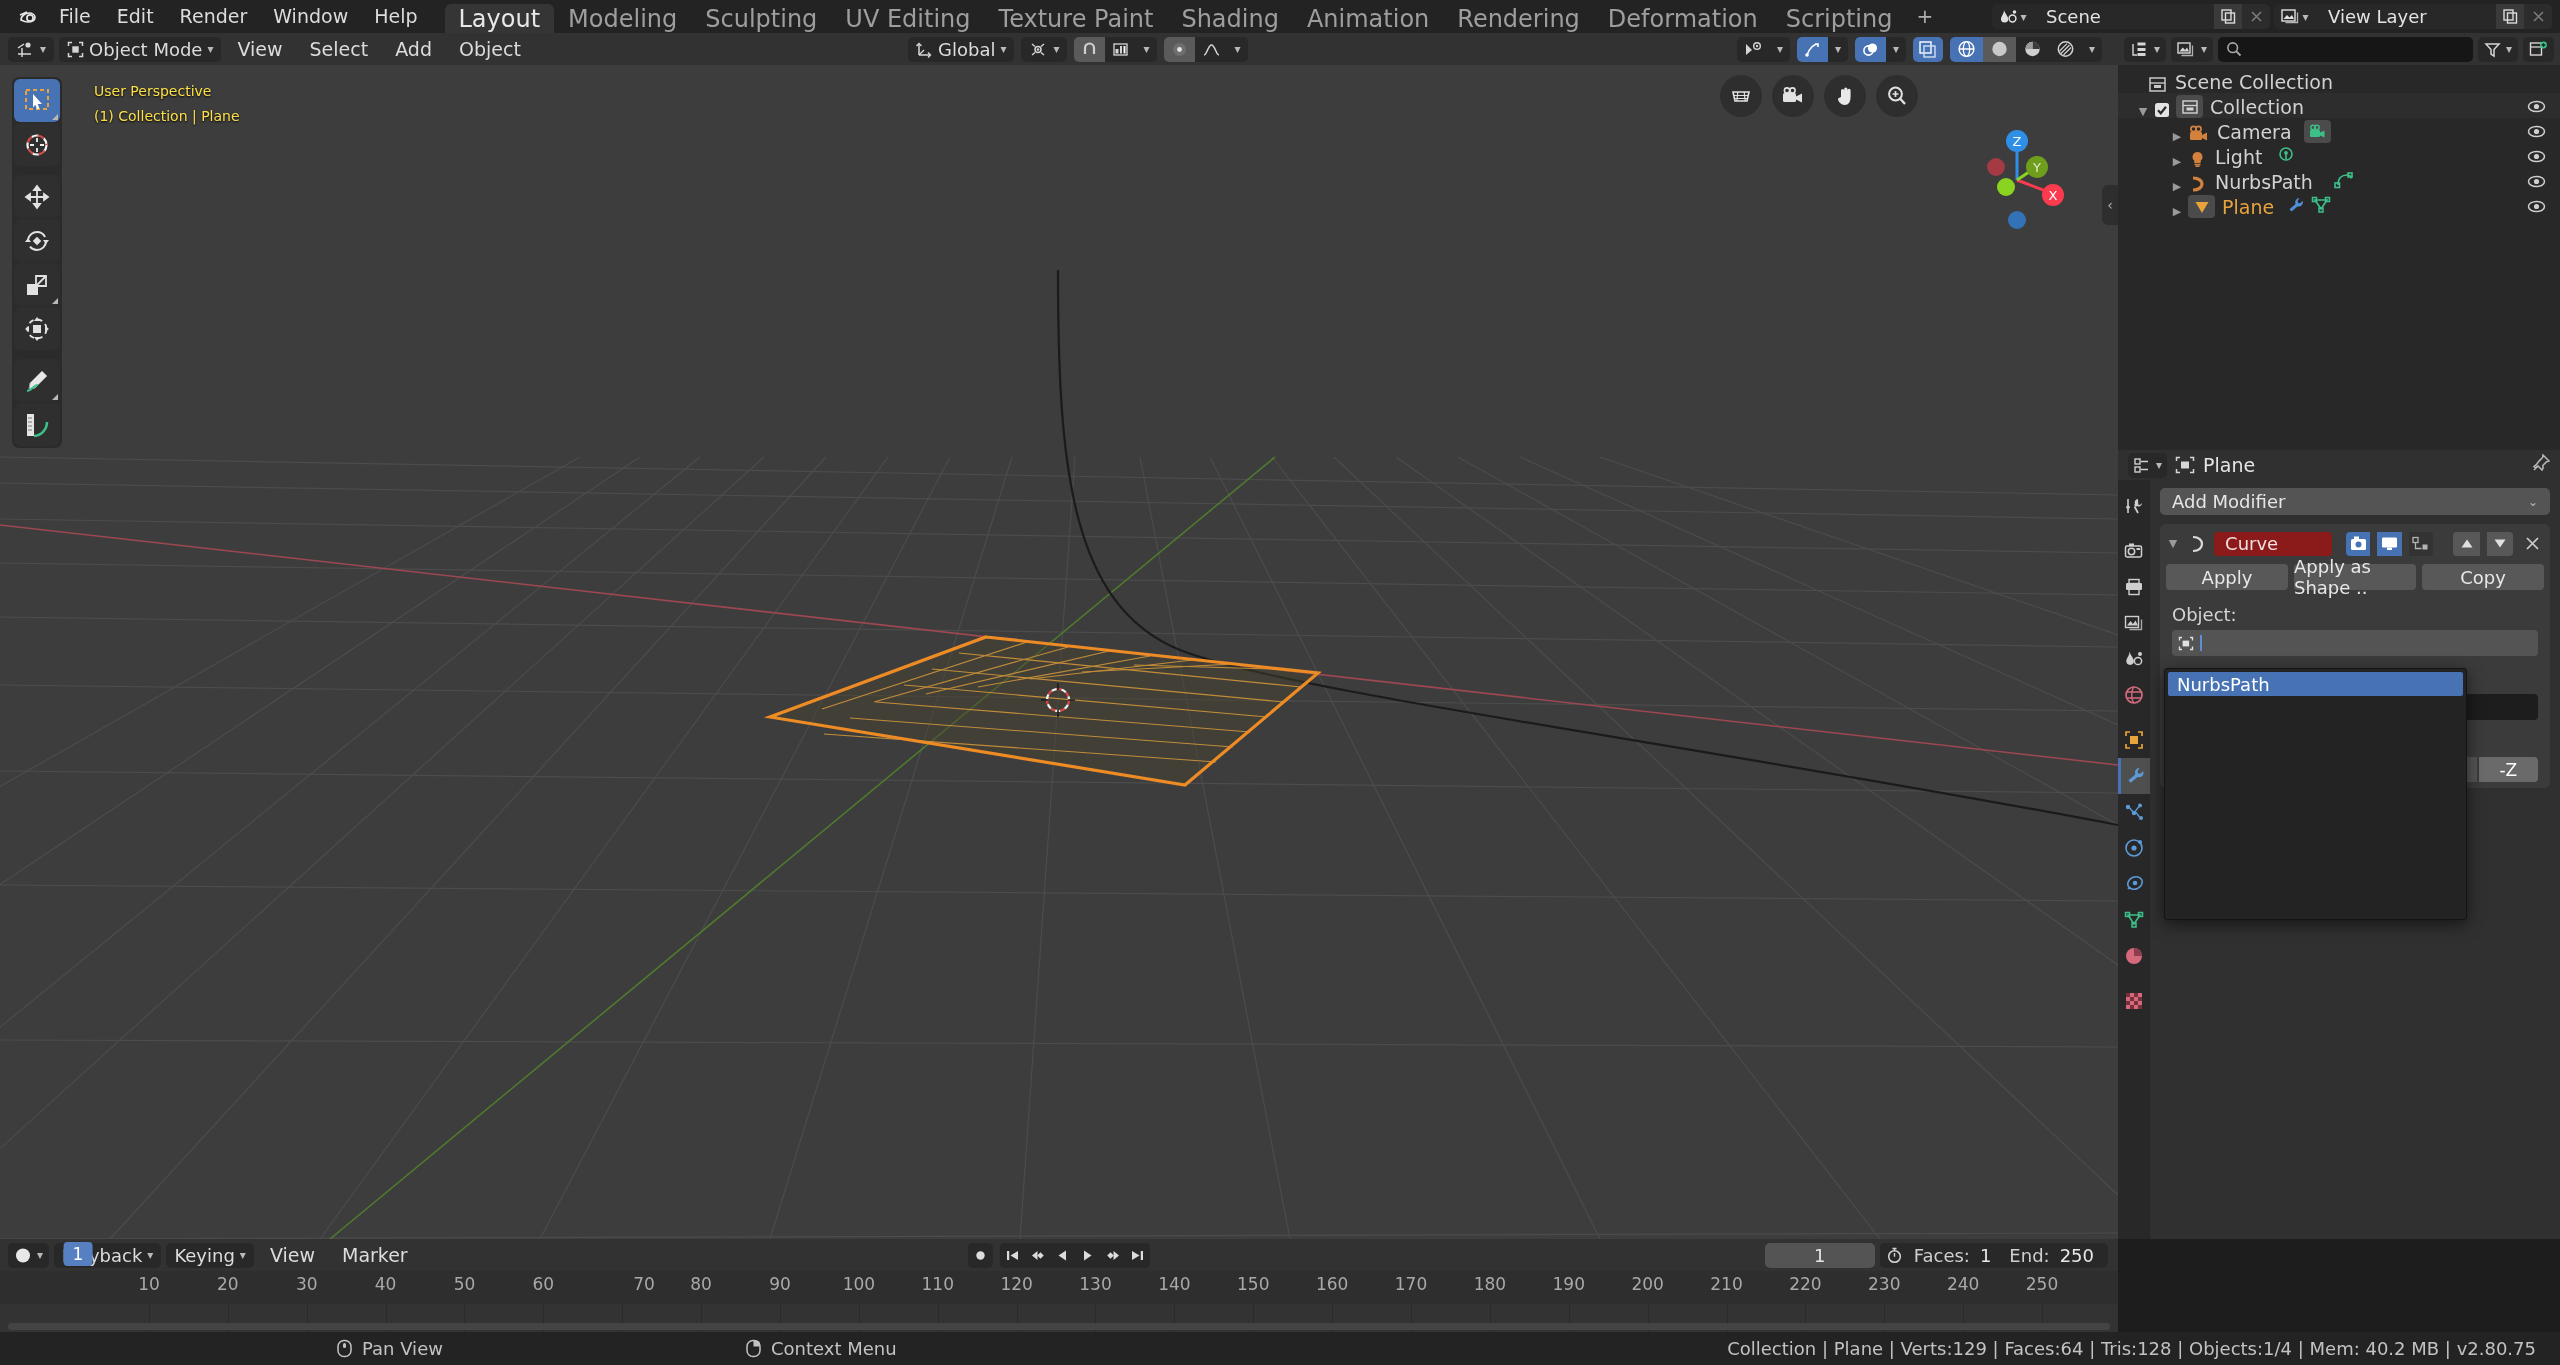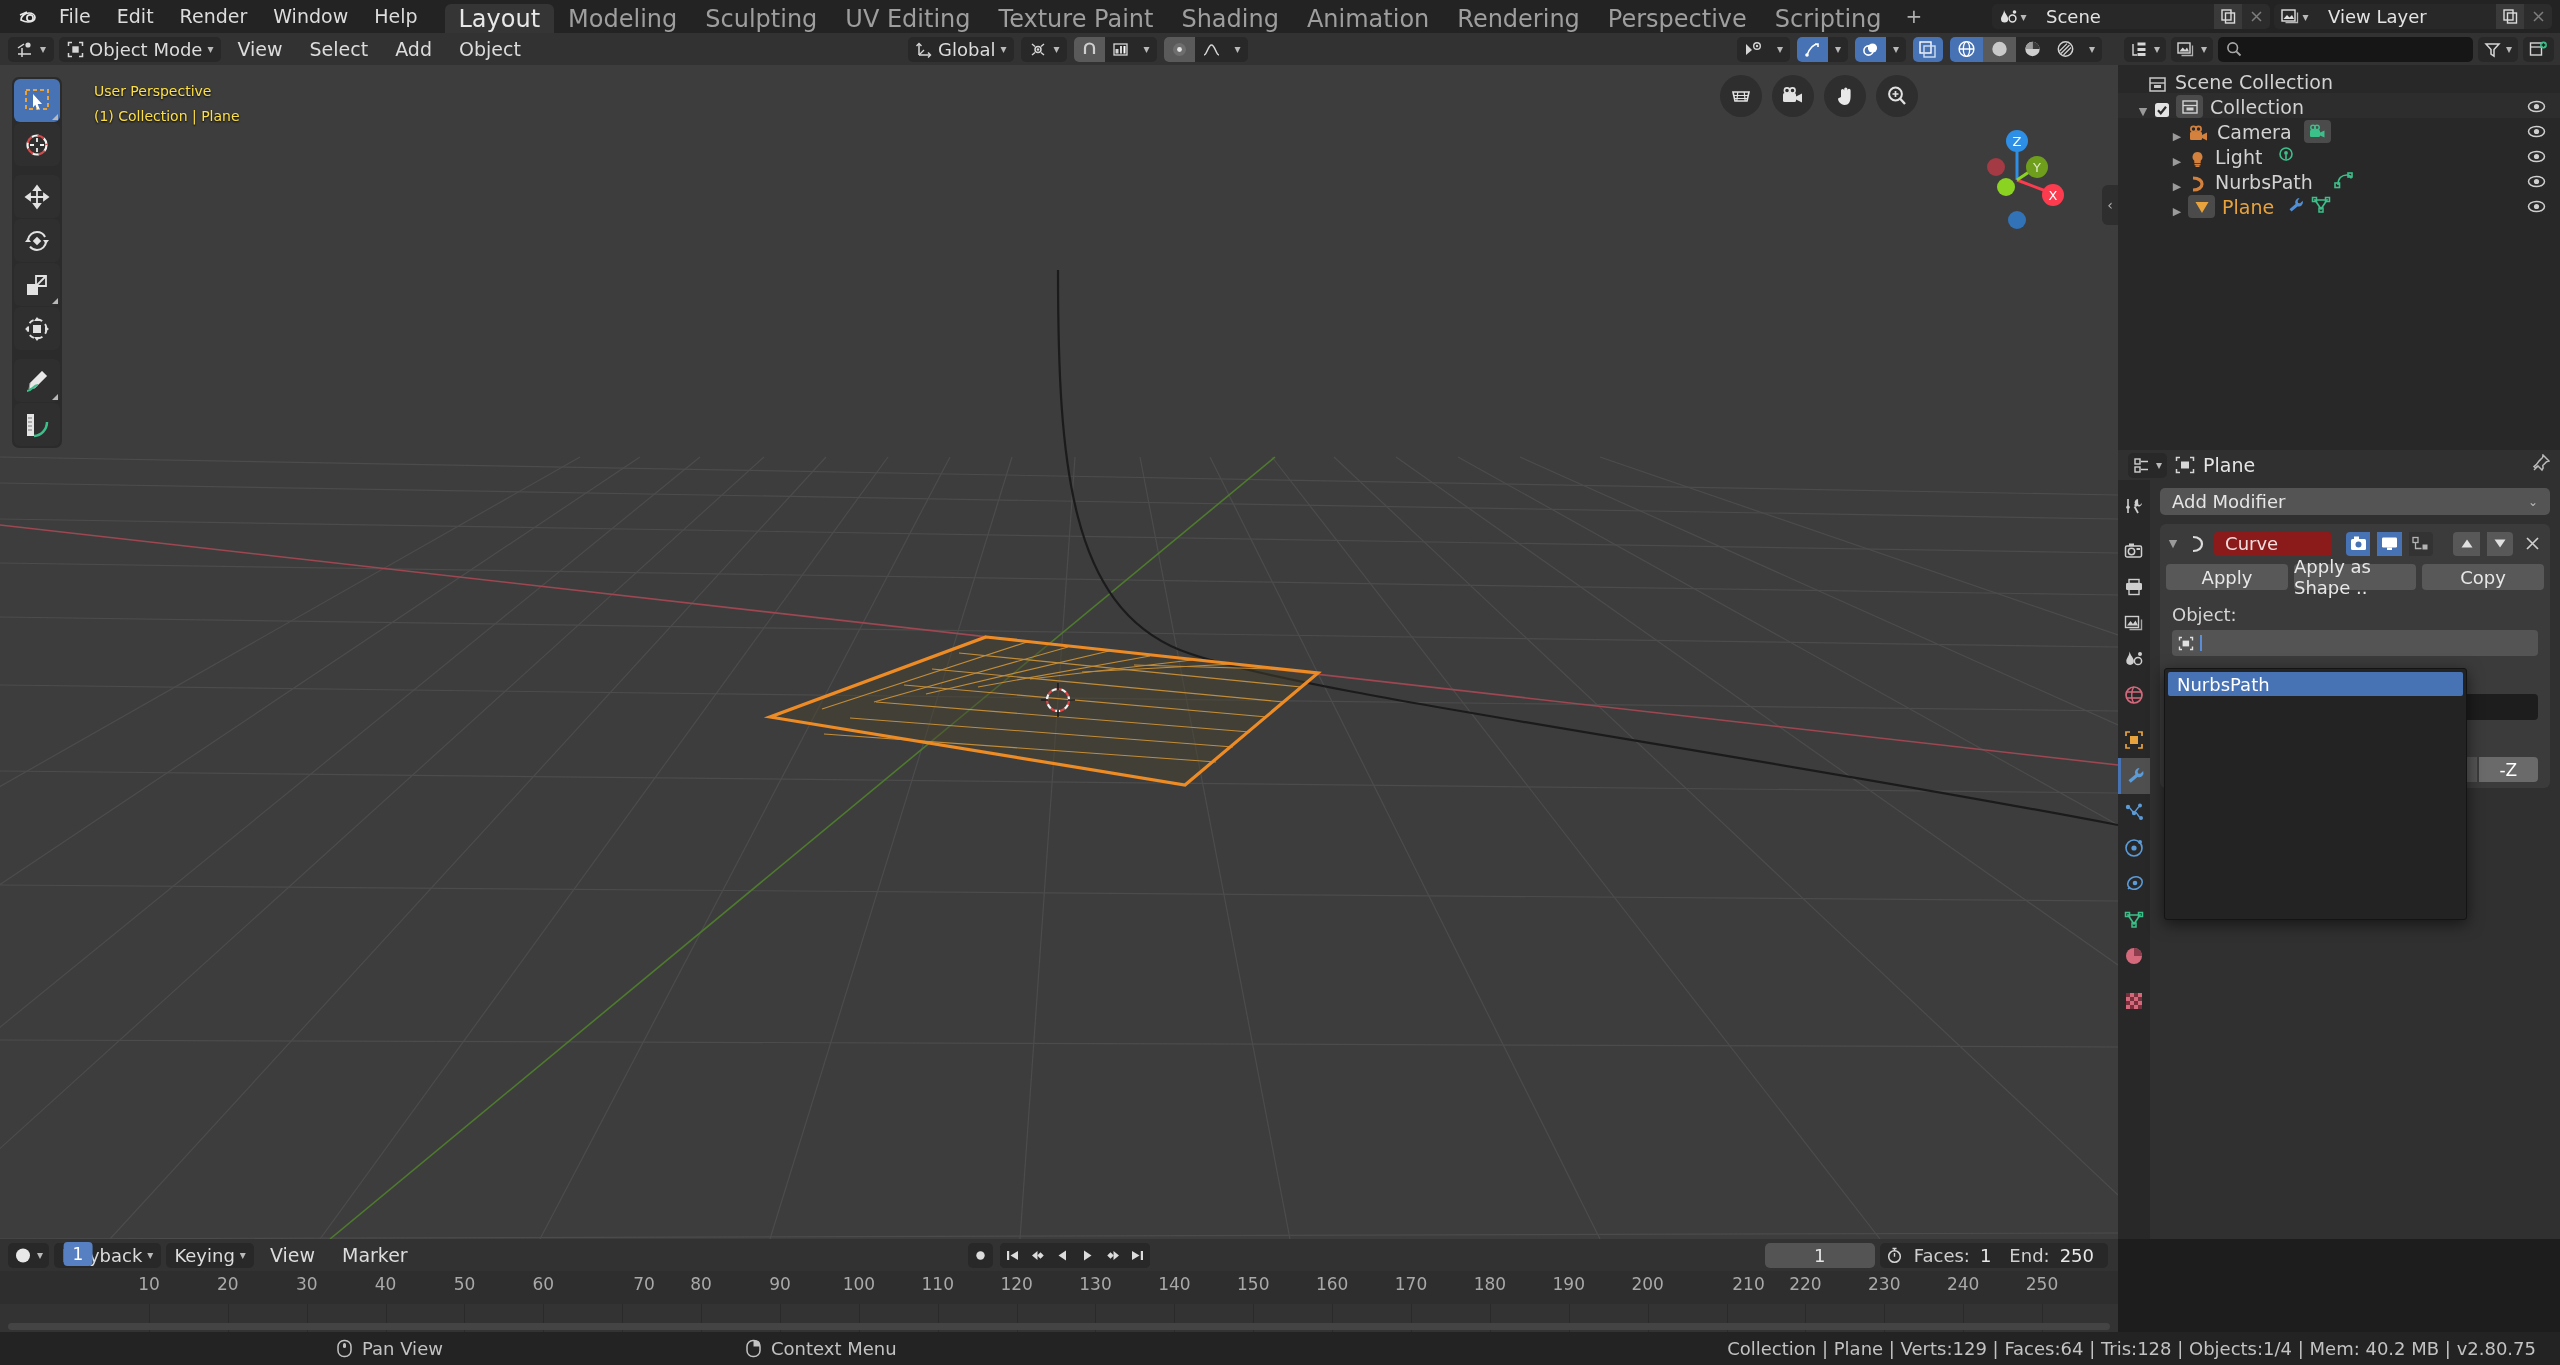--- a/index.html
+++ b/index.html
@@ -204,21 +204,21 @@
 
     <div class="ws-tabs">
       <div class="ws-tab active">Layout</div>
       <div class="ws-tab">Modeling</div>
       <div class="ws-tab">Sculpting</div>
       <div class="ws-tab">UV Editing</div>
       <div class="ws-tab">Texture Paint</div>
       <div class="ws-tab">Shading</div>
       <div class="ws-tab">Animation</div>
       <div class="ws-tab">Rendering</div>
-      <div class="ws-tab">Perspective</div>
+      <div class="ws-tab">Deformation</div>
       <div class="ws-tab">Scripting</div>
       <div class="ws-plus">+</div>
     </div>
 
     <div class="topbar-right">
       <div class="id-block">
         <div class="id-icon-btn">
           <svg width="19" height="17" viewBox="0 0 19 17">
               <path d="M5 2c0 4-3 6-3 9a3.6 3.6 0 007.2 0c0-3-3-5-4.2-9z" fill="#e0e0e0"></path>
               <circle cx="13.5" cy="10.5" r="3.4" fill="none" stroke="#e0e0e0" stroke-width="1.5"></circle>
@@ -1116,21 +1116,21 @@
         <div class="tick" style="left: 937.743px;">110</div>
         <div class="tick" style="left: 1016.62px;">120</div>
         <div class="tick" style="left: 1095.49px;">130</div>
         <div class="tick" style="left: 1174.37px;">140</div>
         <div class="tick" style="left: 1253.24px;">150</div>
         <div class="tick" style="left: 1332.12px;">160</div>
         <div class="tick" style="left: 1411px;">170</div>
         <div class="tick" style="left: 1489.87px;">180</div>
         <div class="tick" style="left: 1568.75px;">190</div>
         <div class="tick" style="left: 1647.62px;">200</div>
-        <div class="tick" style="left: 1726.5px; margin-left: 22px;">210</div>
+        <div class="tick" style="left: 1726.5px;">210</div>
         <div class="tick" style="left: 1805.37px;">220</div>
         <div class="tick" style="left: 1884.25px;">230</div>
         <div class="tick" style="left: 1963.12px;">240</div>
         <div class="tick" style="left: 2042px;">250</div>
       </div>
     <div class="tracks" id="tracks">
         <div class="gridline" style="left: 148.988px;"></div>
         <div class="gridline" style="left: 227.863px;"></div>
         <div class="gridline" style="left: 306.739px;"></div>
         <div class="gridline" style="left: 385.614px;"></div>

